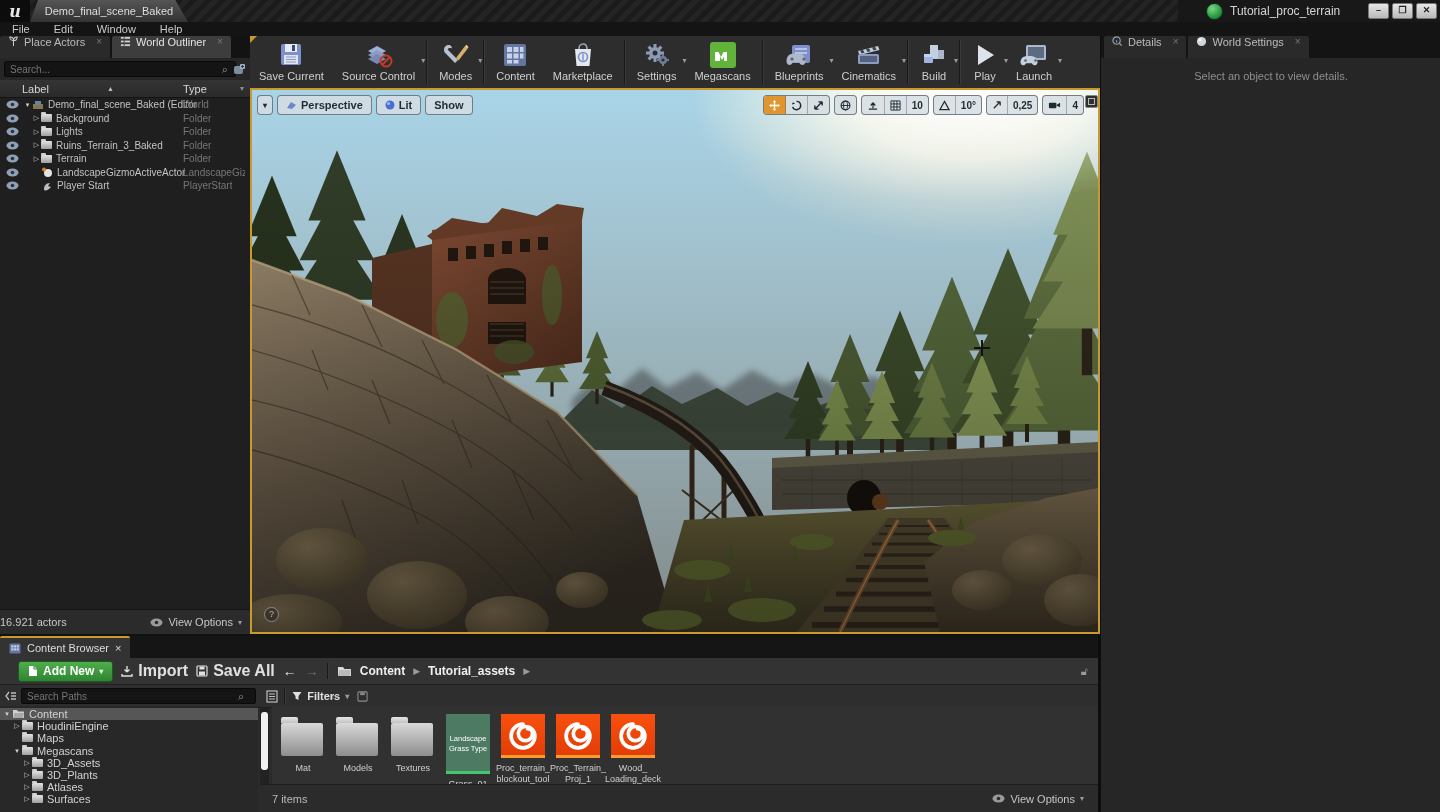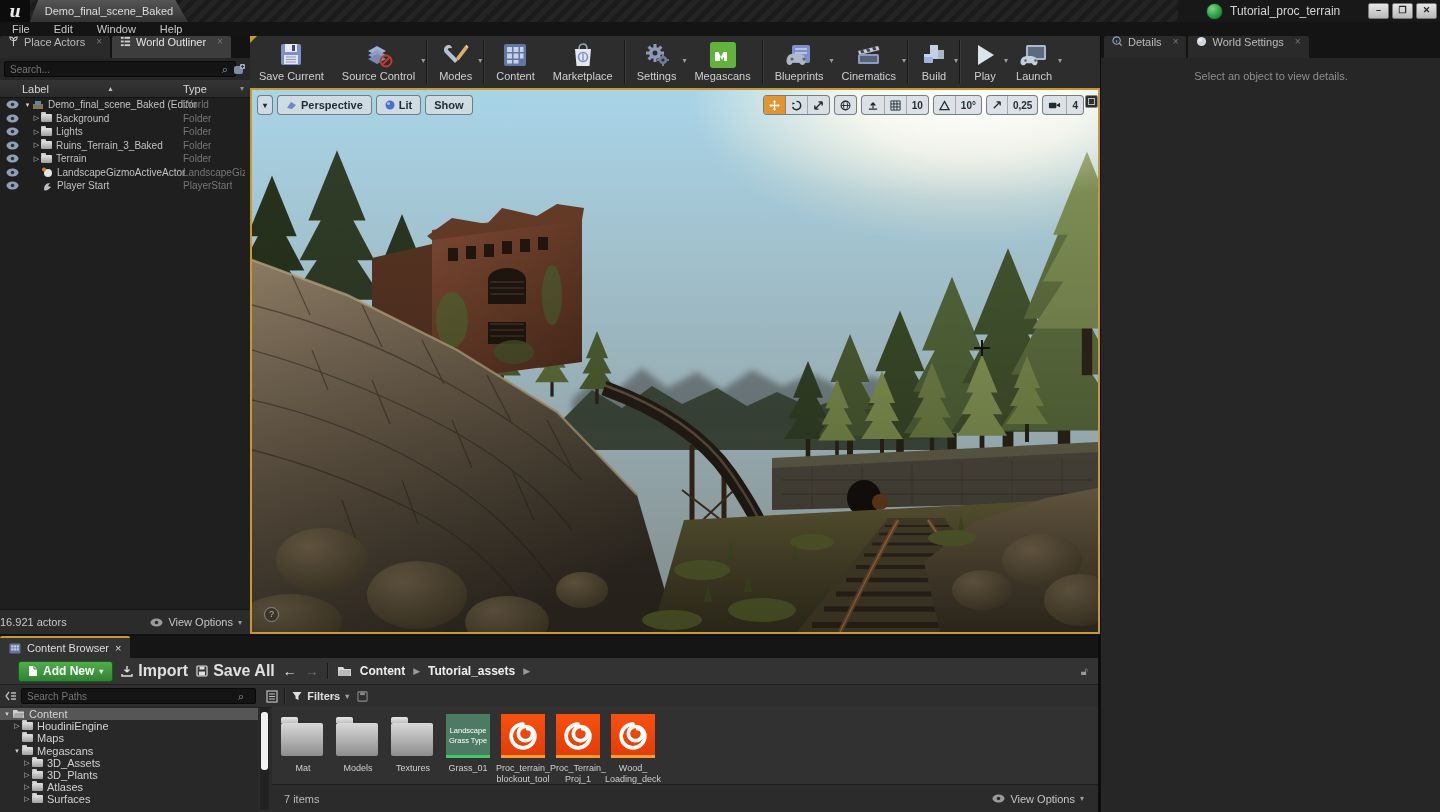--- a/index.html
+++ b/index.html
@@ -129,28 +129,28 @@
   #cb-thumb{position:absolute;left:1px;top:4px;width:7px;height:58px;background:#f2f2f2;border-radius:3px;}
   #cb-assets{position:absolute;left:272px;top:70px;right:0;bottom:27px;background:#313131;
     display:flex;align-items:flex-start;padding:8px 0 0 8px;gap:9px;}
   .asset{width:46px;display:flex;flex-direction:column;align-items:center;}
   .a-label{margin-top:5px;font-size:9px;color:#cfcfcf;text-align:center;line-height:1.25;}
   .tile{width:44px;height:44px;position:relative;flex:none;}
   .tile-folder{width:42px;height:33px;margin-top:9px;border-radius:2px;position:relative;
     background:linear-gradient(#d9d9d9 0%,#ababab 60%,#8d8d8d 100%);}
   .tile-folder::before{content:"";position:absolute;top:-6px;left:0;width:17px;height:6px;
     border-radius:2px 2px 0 0;background:linear-gradient(#e6e6e6,#c2c2c2);}
-  .tile-grass{width:44px;height:44px;background:#4d7a63;display:flex;flex-direction:column;
+  .tile-grass{width:44px;height:60px;background:#4d7a63;display:flex;flex-direction:column;
     align-items:center;justify-content:center;color:#fff;font-size:7.5px;line-height:1.3;
     text-align:center;}
   .tile-grass::after{content:"";position:absolute;left:0;bottom:0;width:100%;height:3px;background:#43c76b;}
   .tile-houdini{width:44px;height:44px;background:linear-gradient(#f8500e,#e03c06);
     display:flex;align-items:center;justify-content:center;}
   .tile-houdini::after{content:"";position:absolute;left:0;bottom:0;width:100%;height:3px;background:#ff9a2e;}
-  #cb-status{position:absolute;left:272px;right:0;bottom:0;height:27px;background:#2b2b2b;
+  #cb-status{position:absolute;left:260px;right:0;bottom:0;height:27px;background:#2b2b2b;
     border-top:1px solid #1e1e1e;display:flex;align-items:center;color:#b9b9b9;}
   .viewopts{display:flex;align-items:center;gap:5px;color:#c5c5c5;}
   .caret{font-size:8px;color:#9a9a9a;}
 </style>
 </head>
 <body class="nosel">
 
 <div id="titlebar" class="abs">
   <div id="ue-logo" class="abs">u</div>
   <div id="doc-tab" class="abs">

